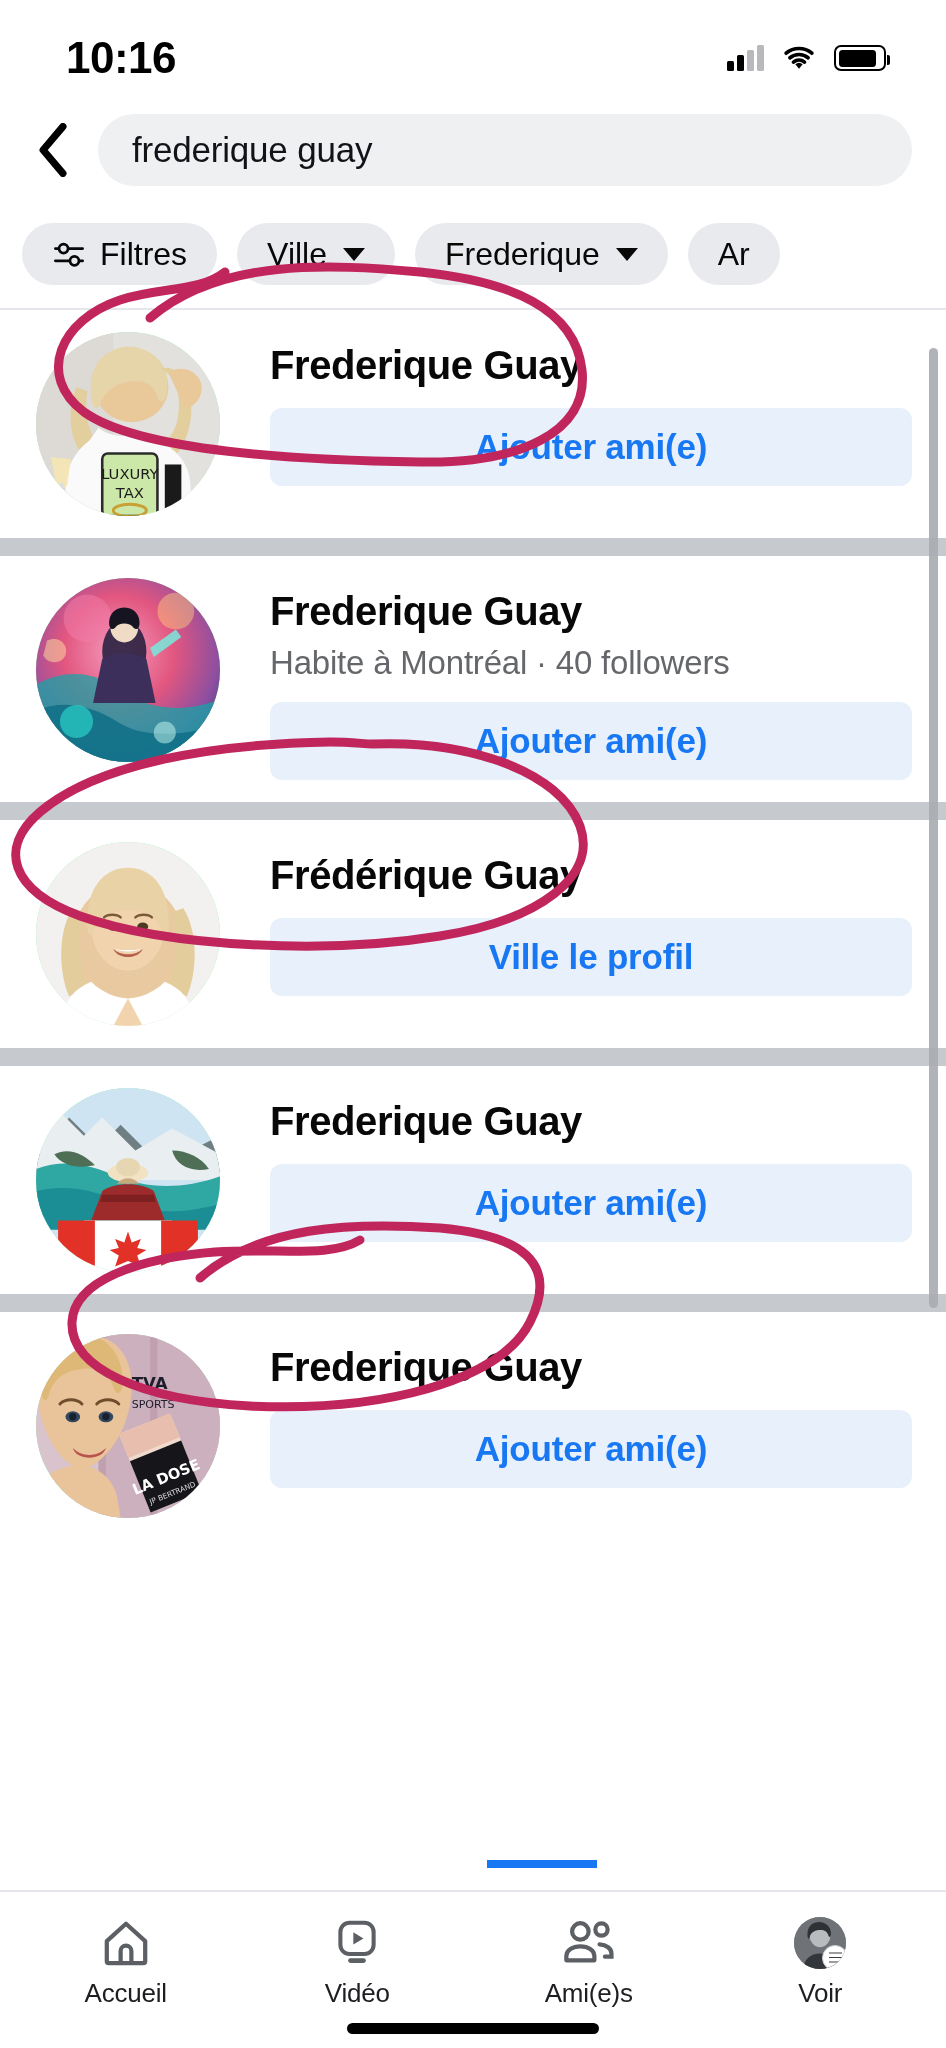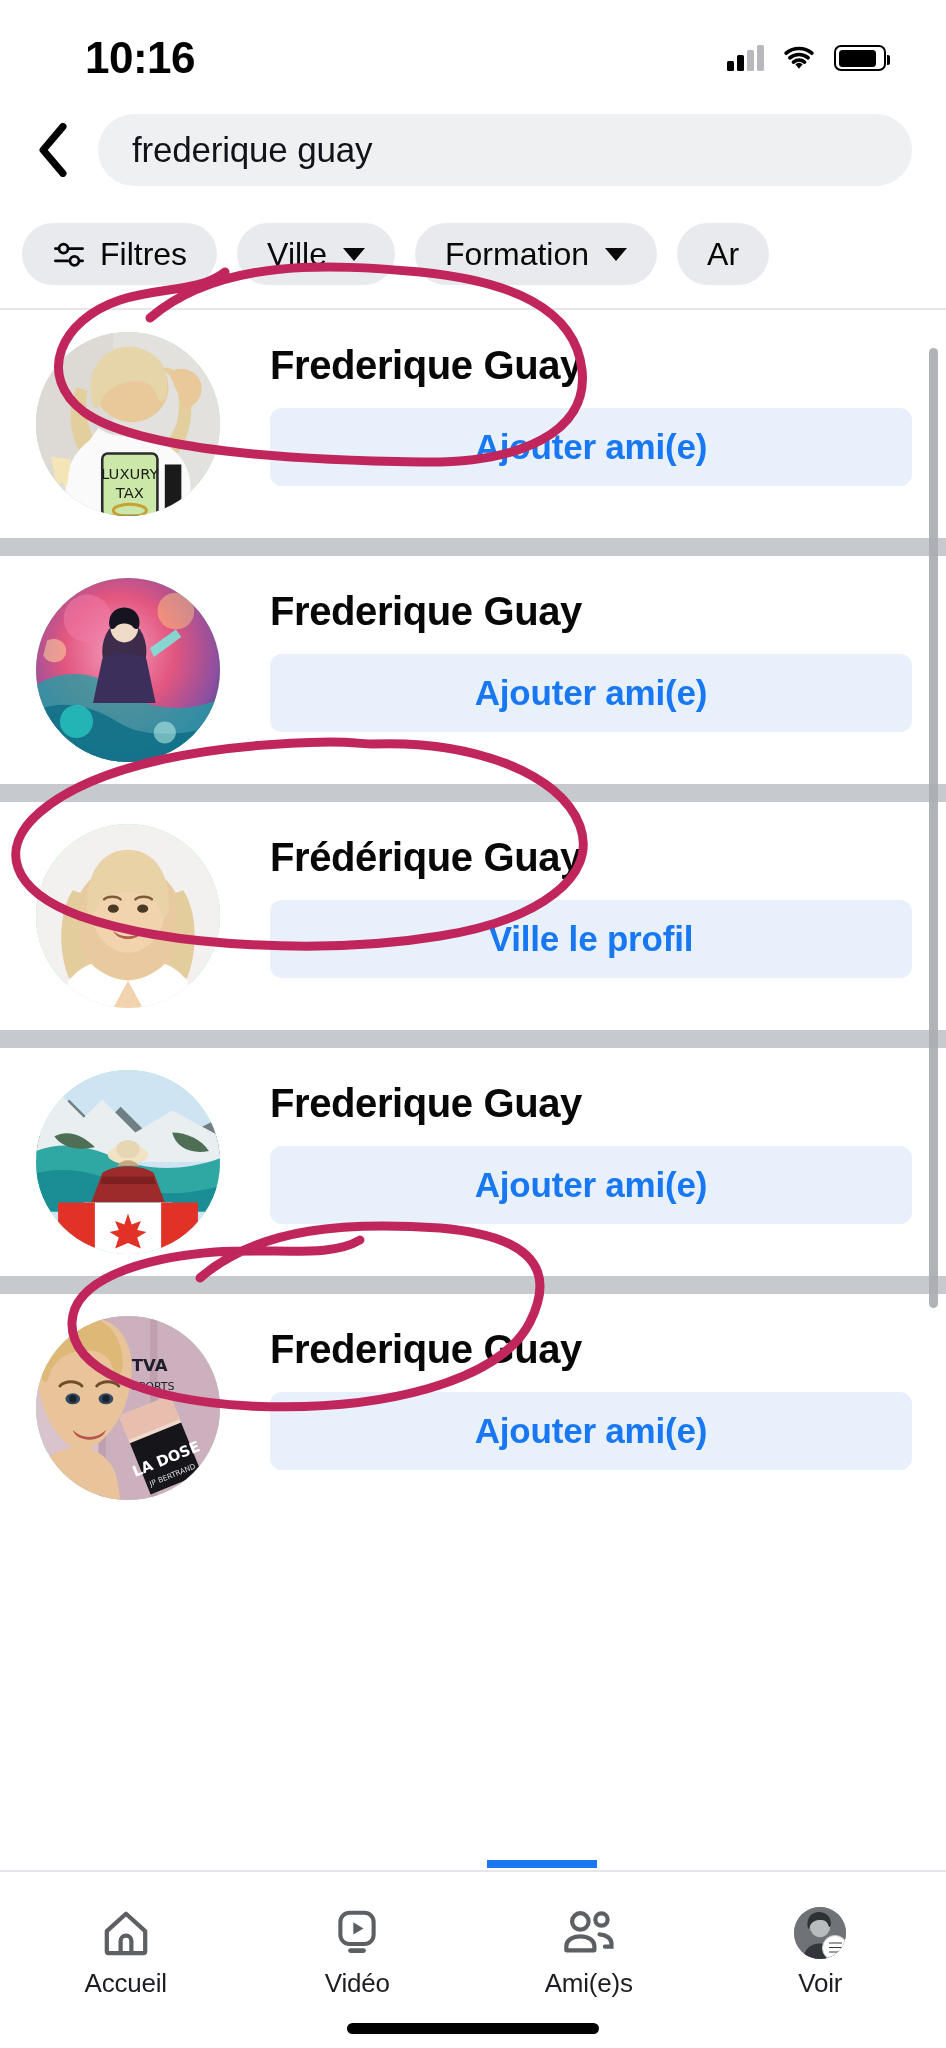--- a/index.html
+++ b/index.html
@@ -24,21 +24,20 @@
     display: flex;
     align-items: center;
     justify-content: space-between;
     padding: 18px 60px 0 66px;
   }
   .status-time {
     font-size: 44px;
     font-weight: 600;
     letter-spacing: -0.5px;
     color: #000;
-    margin-left: 19px;
   }
   .status-icons {
     display: flex;
     align-items: center;
     gap: 18px;
   }
   .signal { display: flex; align-items: flex-end; gap: 3px; height: 26px; }
   .signal i { display: block; width: 7px; background: #000; border-radius: 1.5px; }
   .signal i:nth-child(1){ height: 10px; }
   .signal i:nth-child(2){ height: 16px; }
@@ -198,21 +197,21 @@
     width: 946px; height: 2048px;
     pointer-events: none;
     z-index: 40;
   }
 
   
   .bottom-nav {
     position: absolute;
     left: 0; bottom: 0;
     width: 946px;
-    height: 178px;
+    height: 158px;
     background: #fff;
     border-top: 2px solid #e4e6eb;
     z-index: 60;
     display: flex;
     flex-direction: column;
   }
   .nav-items {
     flex: 1 1 auto;
     display: flex;
     align-items: center;
@@ -307,21 +306,21 @@
         <circle cx="8" cy="7" r="3.3" fill="#e9eaee" stroke="#080809" stroke-width="2"></circle>
         <circle cx="16" cy="16" r="3.3" fill="#e9eaee" stroke="#080809" stroke-width="2"></circle>
       </svg>
       <span>Filtres</span>
     </div>
     <div class="chip">
       <span>Ville</span>
       <span class="caret"></span>
     </div>
     <div class="chip">
-      <span>Formation</span>
+      <span>Frederique</span>
       <span class="caret"></span>
     </div>
     <div class="chip">
       <span>Ar</span>
     </div>
   </div>
   <div class="header-divider"></div>
 
   <div class="results">
 
@@ -374,20 +373,21 @@
           <path d="M40 22c2-8 14-8 16 0 1 5-1 7-3 5-2-3-8-3-10 0-2 2-4 0-3-5z" fill="#171422"></path>
           <path d="M36 44c6-4 18-4 24 0l5 24H31z" fill="#3c2f5c"></path>
           <path d="M62 38l14-10 3 4-15 11z" fill="#7de2d8" opacity=".9"></path>
           <circle cx="22" cy="78" r="9" fill="#2de0d2" opacity=".6"></circle>
           <circle cx="70" cy="84" r="6" fill="#bdf0ea" opacity=".55"></circle>
           <path d="M6 34c6-3 12 2 10 8-2 5-10 5-12 0z" fill="#ffe3a1" opacity=".5"></path>
         </svg>
       </div>
       <div class="card-body">
         <div class="name">Frederique Guay</div>
+        <div class="subtitle">Habite à Montréal · 40 followers</div>
         <div class="action-btn">Ajouter ami(e)</div>
       </div>
     </div>
 
     <div class="sep"></div>
 
     <div class="card">
       <div class="avatar">
         <svg viewBox="0 0 100 100">
           <rect width="100" height="100" fill="#f2f1ef"></rect>

